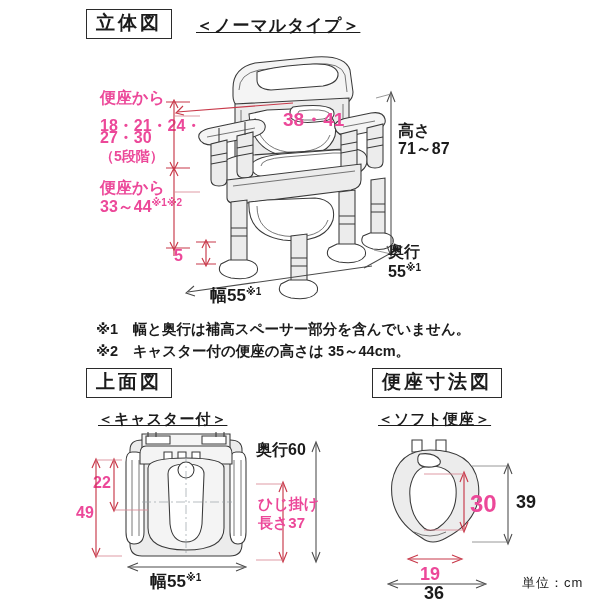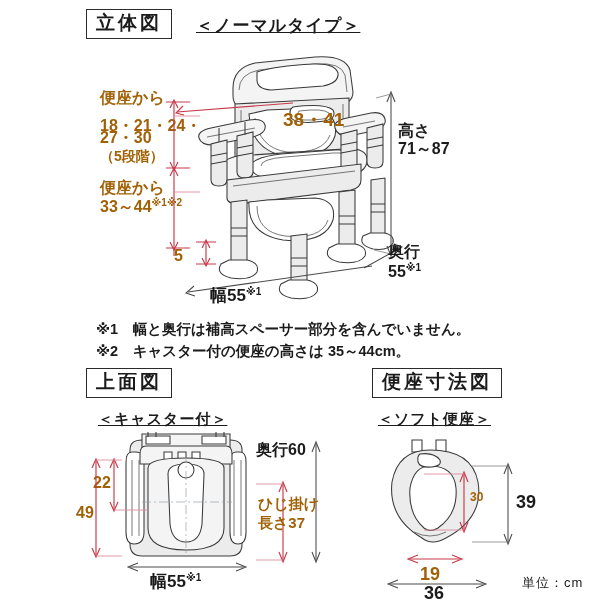--- a/index.html
+++ b/index.html
@@ -20,21 +20,21 @@
     white-space:nowrap;
   }
   .sec-sub{
     font-size:17px;font-weight:700;letter-spacing:1px;color:#1b1b1b;
     white-space:nowrap;
     text-decoration:underline;
   }
 
   
   .dim{font-size:16px;font-weight:700;color:#1b1b1b;white-space:nowrap;line-height:1.15;}
-  .dim-red{font-size:16px;font-weight:700;color:#a16207;white-space:nowrap;line-height:1.2;}
+  .dim-red{font-size:16px;font-weight:700;color:#ec4899;white-space:nowrap;line-height:1.2;}
   .dim-red.big{font-size:17px;}
   .sup{font-size:10px;vertical-align:super;font-weight:700;}
 
   .note{font-size:14.5px;font-weight:700;color:#1b1b1b;white-space:nowrap;line-height:1.1;}
   .unit{font-size:13px;font-weight:400;color:#1b1b1b;letter-spacing:1px;}
 
   svg{display:block;overflow:visible;}
   .ln{fill:none;stroke:#3a3a3a;stroke-width:1.05;}
   .ln-t{fill:none;stroke:#555;stroke-width:0.8;}
   .bodyfill{fill:#f4f4f4;stroke:#3a3a3a;stroke-width:1.05;}
@@ -244,21 +244,21 @@
     <path class="white" d="M36 14 Q50 12 56 20 Q58 26 48 27 Q36 28 34 22 Q33 16 36 14 Z"></path>
 
     <path class="ln-t" d="M30 92 Q46 100 62 92"></path>
   </svg>
 
   <svg class="abs" style="left:456px;top:470px;" width="16" height="66">
     <path class="rd" d="M8 4 L8 60"></path>
     <path class="rd" d="M4 12 L8 2 L12 12 M4 52 L8 62 L12 52"></path>
     <path class="rd-t" d="M8 4 L-32 4 M8 60 L-32 60"></path>
   </svg>
-  <div class="abs dim-red" style="left:470px;top:490px;font-size:12px;">30</div>
+  <div class="abs dim-red" style="left:470px;top:490px;font-size:24px;">30</div>
 
   <svg class="abs" style="left:500px;top:462px;" width="16" height="86">
     <path class="bk" d="M8 4 L8 80"></path>
     <path class="bk" d="M4 12 L8 2 L12 12 M4 72 L8 82 L12 72"></path>
     <path class="bk-t" d="M8 4 L-28 4 M8 80 L-28 80"></path>
   </svg>
   <div class="abs dim" style="left:516px;top:492px;font-size:18px;">39</div>
 
   <svg class="abs" style="left:406px;top:552px;" width="60" height="14">
     <path class="rd" d="M4 7 L54 7"></path>

